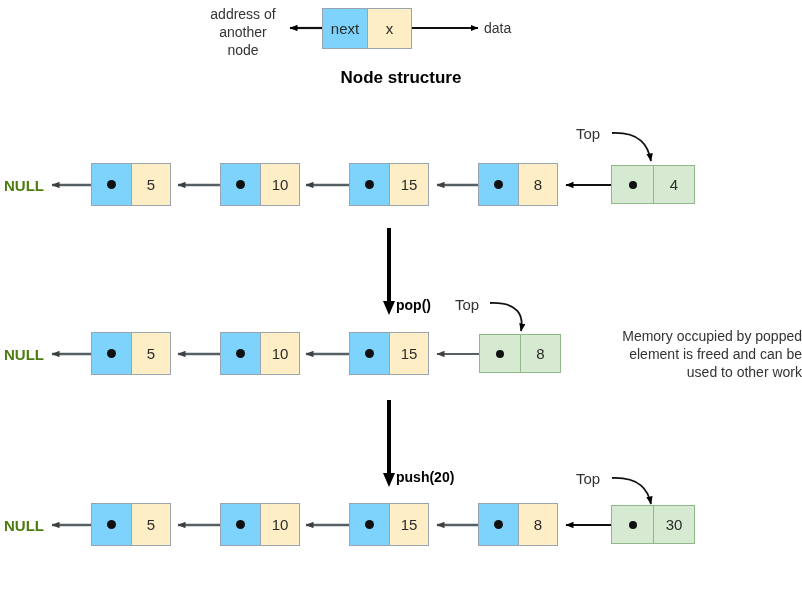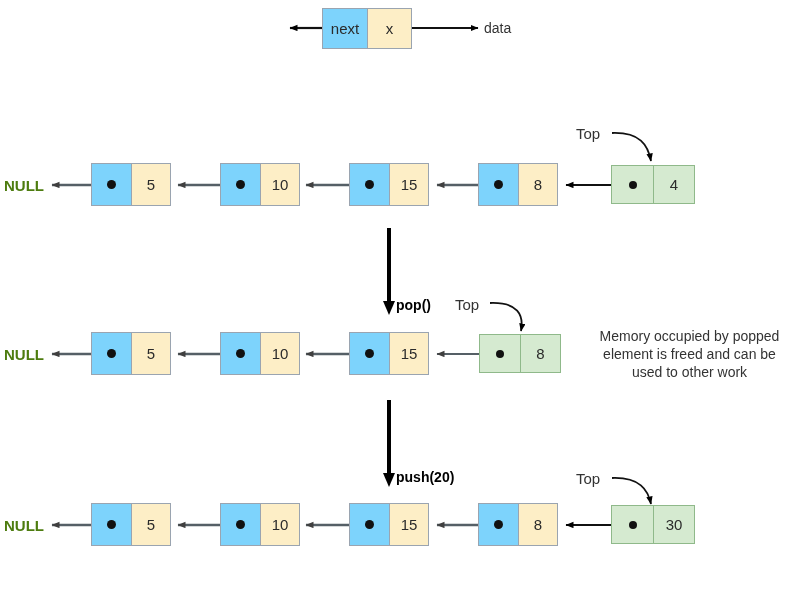--- a/index.html
+++ b/index.html
@@ -79,20 +79,23 @@
   .caption-big { font-size: 19px; }
   .center { text-align: center; }
 
   svg { position: absolute; left: 0; top: 0; overflow: visible; }
 </style>
 </head>
 <body>
 
 <div class="stage">
 
+  <div class="lbl center" style="left:188px; top:6px; width:110px;">address of
+another
+node</div>
 
   <svg width="802" height="611">
     <defs>
       <marker id="arrDark" markerWidth="9" markerHeight="9" refX="7.5" refY="3.2" orient="auto" markerUnits="userSpaceOnUse">
         <path d="M0,0 L8,3.2 L0,6.4 z" fill="#3f3f3f"></path>
       </marker>
       <marker id="arrBlack" markerWidth="9" markerHeight="9" refX="7.5" refY="3.2" orient="auto" markerUnits="userSpaceOnUse">
         <path d="M0,0 L8,3.2 L0,6.4 z" fill="#000"></path>
       </marker>
       <marker id="arrThick" markerWidth="18" markerHeight="18" refX="7" refY="6" orient="auto" markerUnits="userSpaceOnUse">
@@ -105,20 +108,21 @@
     <line x1="412" y1="28" x2="478" y2="28" stroke="#111" stroke-width="2.2" marker-end="url(#arrBlack)"></line>
   </svg>
 
   <div class="node" style="left:322px; top:8px;">
     <div class="cell ptr" style="width:45px; height:41px;">next</div>
     <div class="cell val" style="width:45px; height:41px;">x</div>
   </div>
 
   <div class="lbl" style="left:484px; top:20px;">data</div>
 
+  <div class="caption" style="top:68px;">Node structure</div>
 
   <div>
 
     <div class="lbl lbl-null" style="left:4px; top:176px;">NULL</div>
 
     <svg width="802" height="611">
 
       <line x1="112" y1="185" x2="52" y2="185" stroke="#555f66" stroke-width="2.4" marker-end="url(#arrDark)"></line>
 
       <line x1="242" y1="185" x2="178" y2="185" stroke="#555f66" stroke-width="2.4" marker-end="url(#arrDark)"></line>
@@ -203,21 +207,21 @@
         </div>
       <div class="cell val" style="width:40px; height:43px;">15</div>
     </div>
     <div class="node" style="left:479px; top:334px;">
       <div class="cell gptr" style="width:41px; height:39px;">
           <span class="dot small"></span>
         </div>
       <div class="cell gval" style="width:41px; height:39px;">8</div>
     </div>
 
-    <div class="lbl center" style="left:577px; top:328px; width:225px;">Memory occupied by popped
+    <div class="lbl center" style="left:577px; top:328px; width:225px;text-align:right;">Memory occupied by popped
 element is freed and can be
 used to other work</div>
   </div>
 
   <svg width="802" height="611">
     <line x1="389" y1="400" x2="389" y2="480" stroke="#000" stroke-width="4" marker-end="url(#arrThick)"></line>
   </svg>
   <div class="lbl lbl-op" style="left:396px; top:437px;">push(20)</div>
 
   <div>

